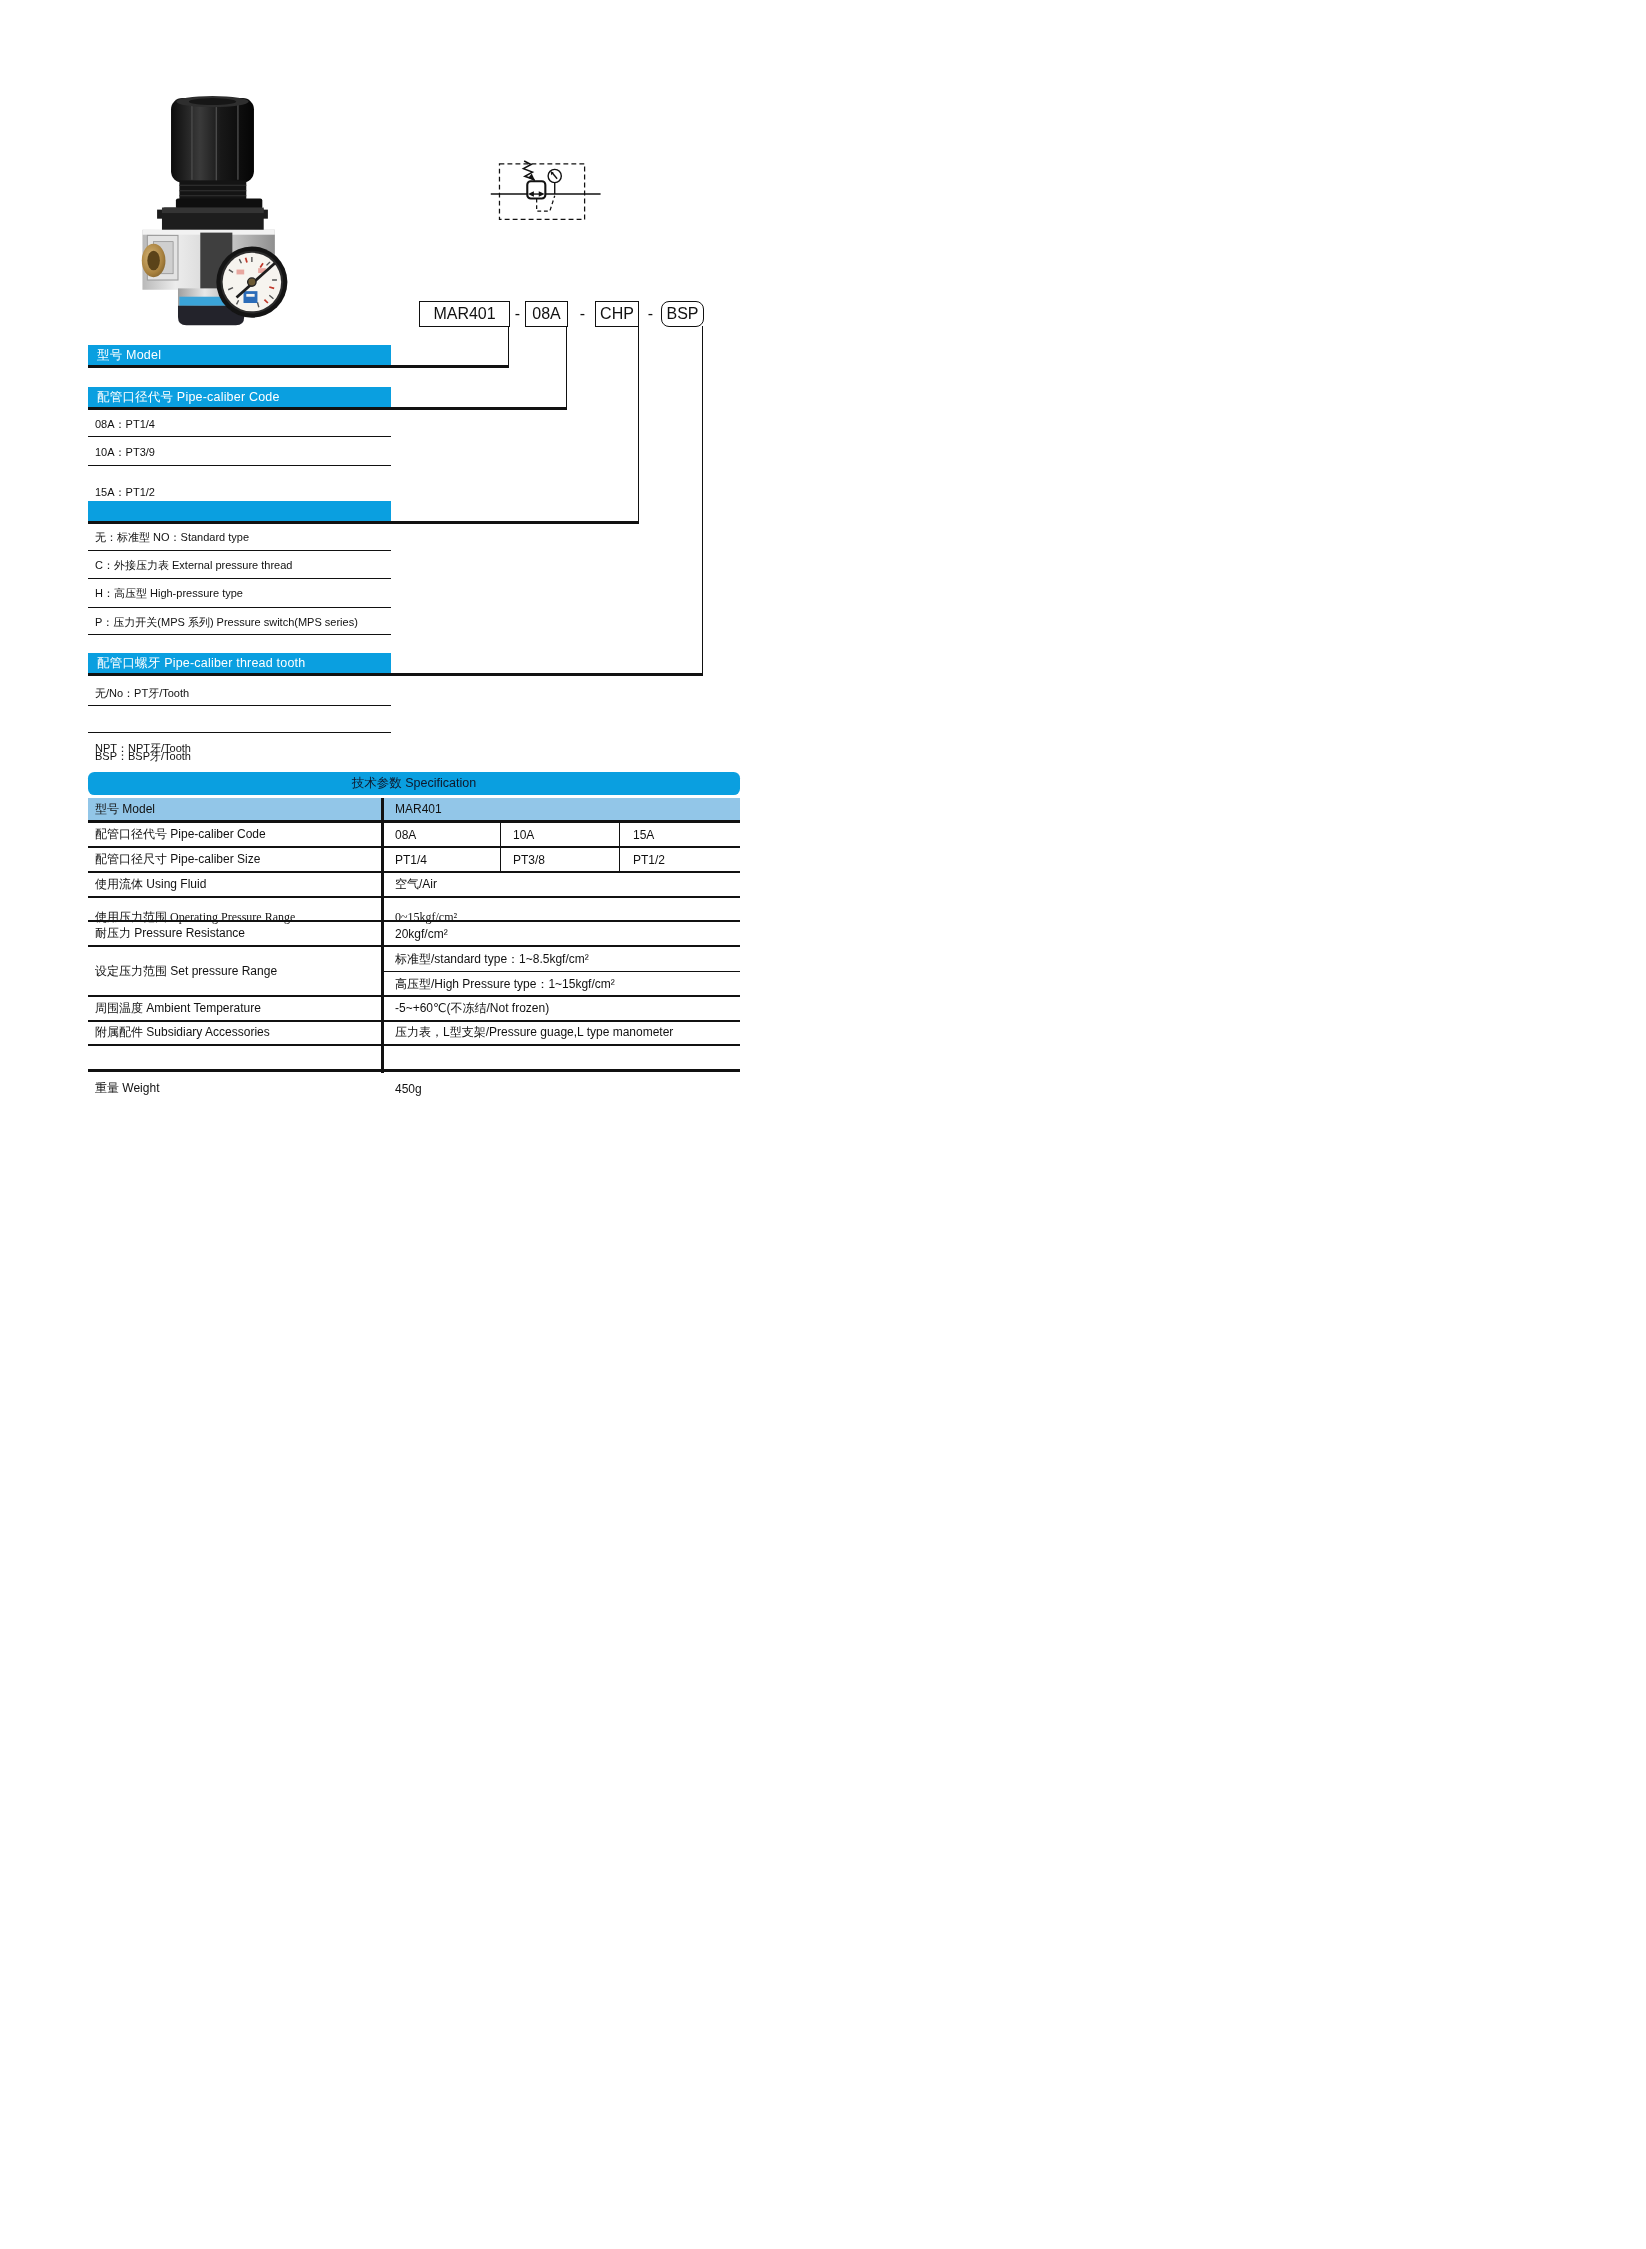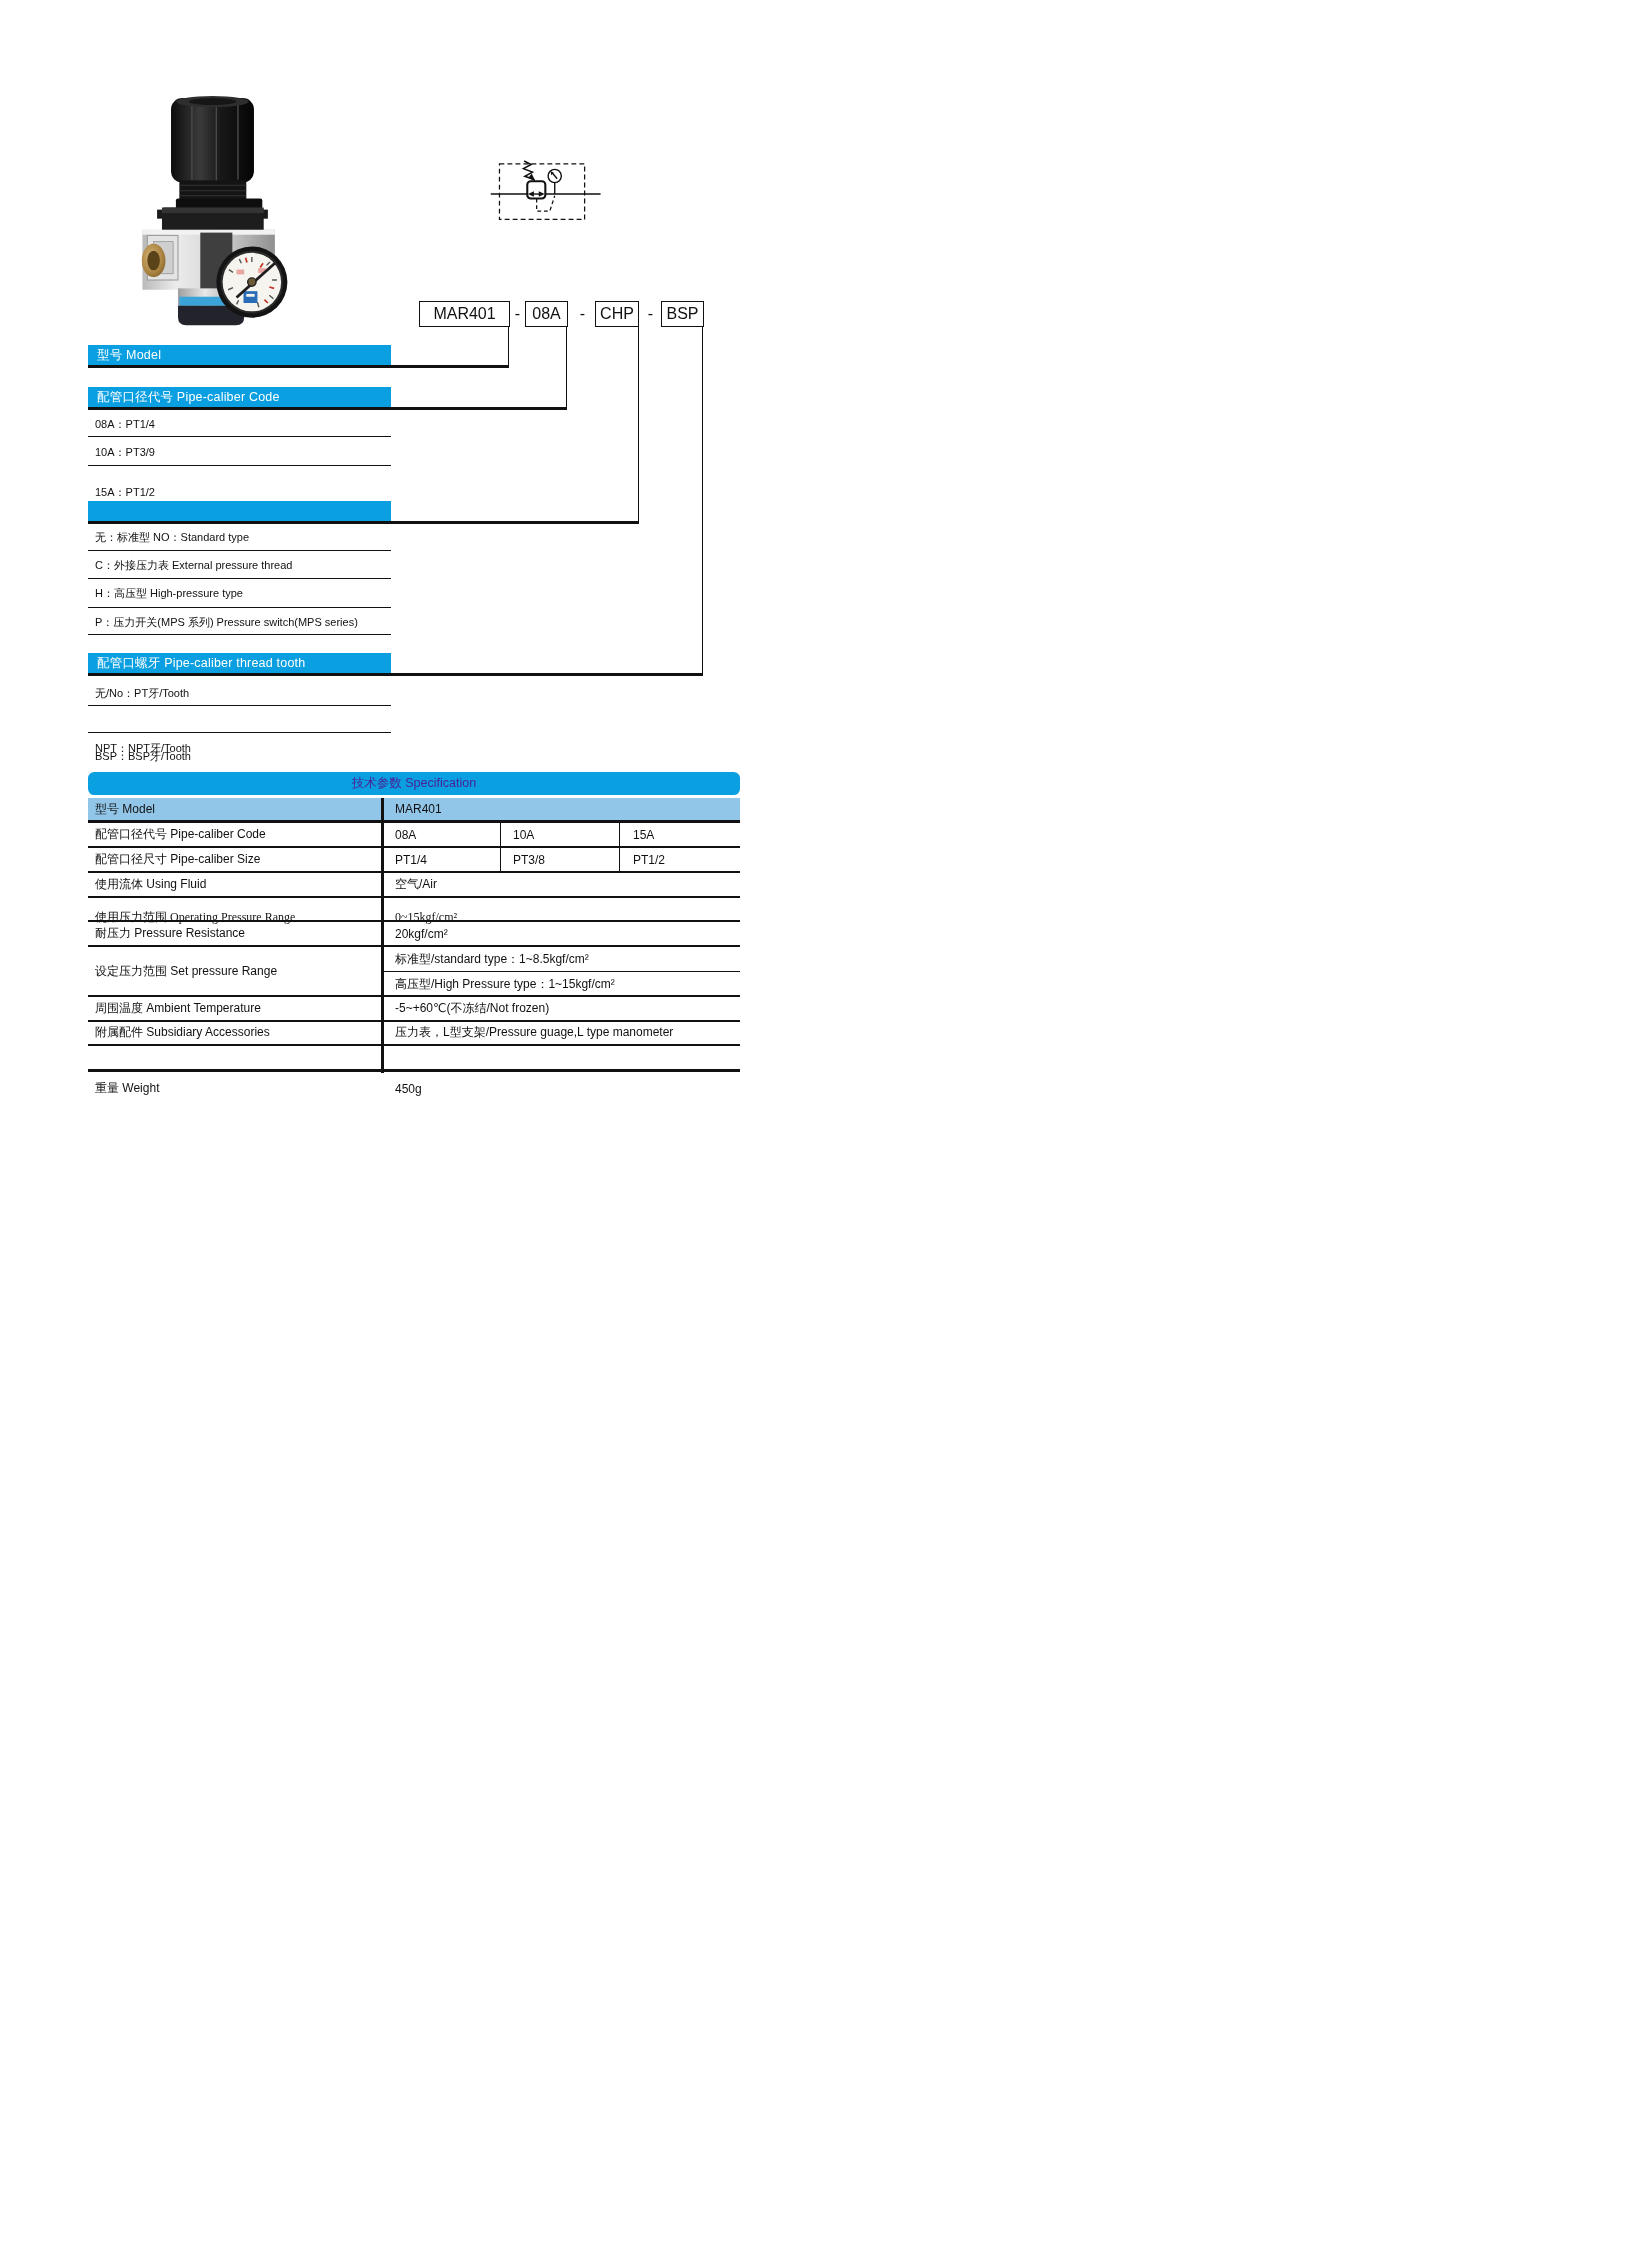--- a/index.html
+++ b/index.html
@@ -13,21 +13,21 @@
   .code-dash{position:absolute;top:301px;height:26px;width:11px;display:flex;align-items:center;
              justify-content:center;font-size:16px;color:#111;}
   .bar{position:absolute;left:88px;width:303px;background:#0a9fe0;color:#fff;
        font-size:12.5px;display:flex;align-items:center;padding-left:9px;box-sizing:border-box;
        letter-spacing:0.2px;white-space:nowrap;}
   .bar-underline{position:absolute;left:88px;height:3.1px;background:#111;}
   .sec-item{position:absolute;left:88px;width:303px;height:26.5px;display:flex;align-items:center;
             padding-left:7px;box-sizing:border-box;font-size:11px;white-space:nowrap;}
   .sec-sep{position:absolute;left:88px;width:303px;height:1.1px;background:#111;}
   .tbl-header{position:absolute;left:88px;top:772px;width:652px;height:23px;background:#0a9fe0;
-              border-radius:6.3px;color:#4c1d95;font-size:12.5px;display:flex;align-items:center;justify-content:center;}
+              border-radius:6.3px;color:#0f172a;font-size:12.5px;display:flex;align-items:center;justify-content:center;}
   .tbl-row{position:absolute;left:88px;width:652px;}
   .cell-label{position:absolute;left:7px;top:0;height:100%;display:flex;align-items:center;
               font-size:12px;white-space:nowrap;}
   .cell-val{position:absolute;top:0;height:100%;display:flex;align-items:center;
             font-size:12px;white-space:nowrap;}
   .v1{left:307px;} .v2{left:425px;} .v3{left:545px;}
   .tbl-line{position:absolute;left:88px;width:652px;background:#111;}
 </style>
 </head>
 <body>
@@ -137,21 +137,21 @@
   </div>
   <div class="code-dash" style="left:512px;">-</div>
   <div class="code-box" style="left:525px;width:43px;">
     <span>08A</span>
   </div>
   <div class="code-dash" style="left:577px;">-</div>
   <div class="code-box" style="left:595px;width:44px;">
     <span>CHP</span>
   </div>
   <div class="code-dash" style="left:645px;">-</div>
-  <div class="code-box" style="left:661px;width:43px;">
+  <div class="code-box" style="left:661px;width:43px;border-radius:8px;">
     <span>BSP</span>
   </div>
 
   <div class="vline" style="left:508px;top:326px;width:1.4px;height:42px;"></div>
   <div class="vline" style="left:566px;top:326px;width:1.4px;height:84px;"></div>
   <div class="vline" style="left:638px;top:326px;width:1.4px;height:198px;"></div>
   <div class="vline" style="left:702px;top:326px;width:1.4px;height:350px;"></div>
 
   <div class="bar" style="top:345px;height:20px;">
     <span>型号 Model</span>

